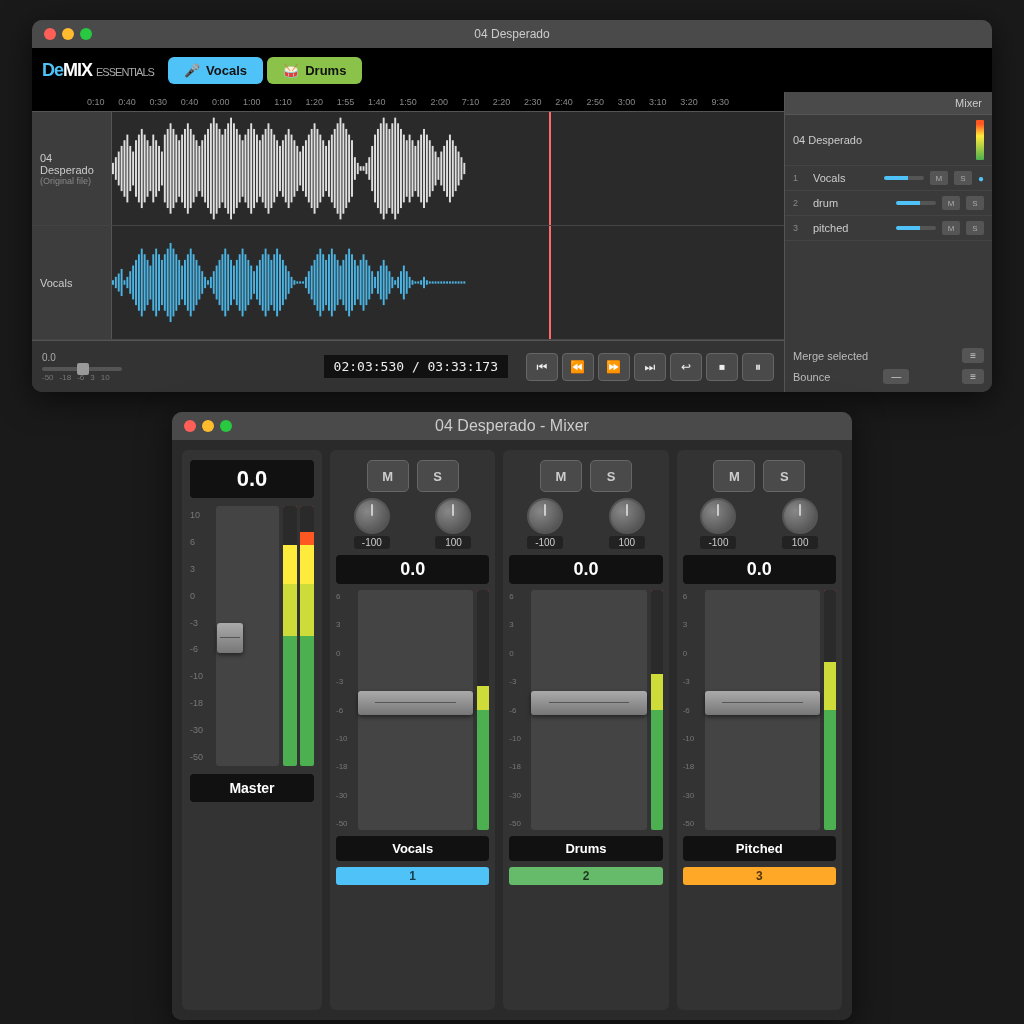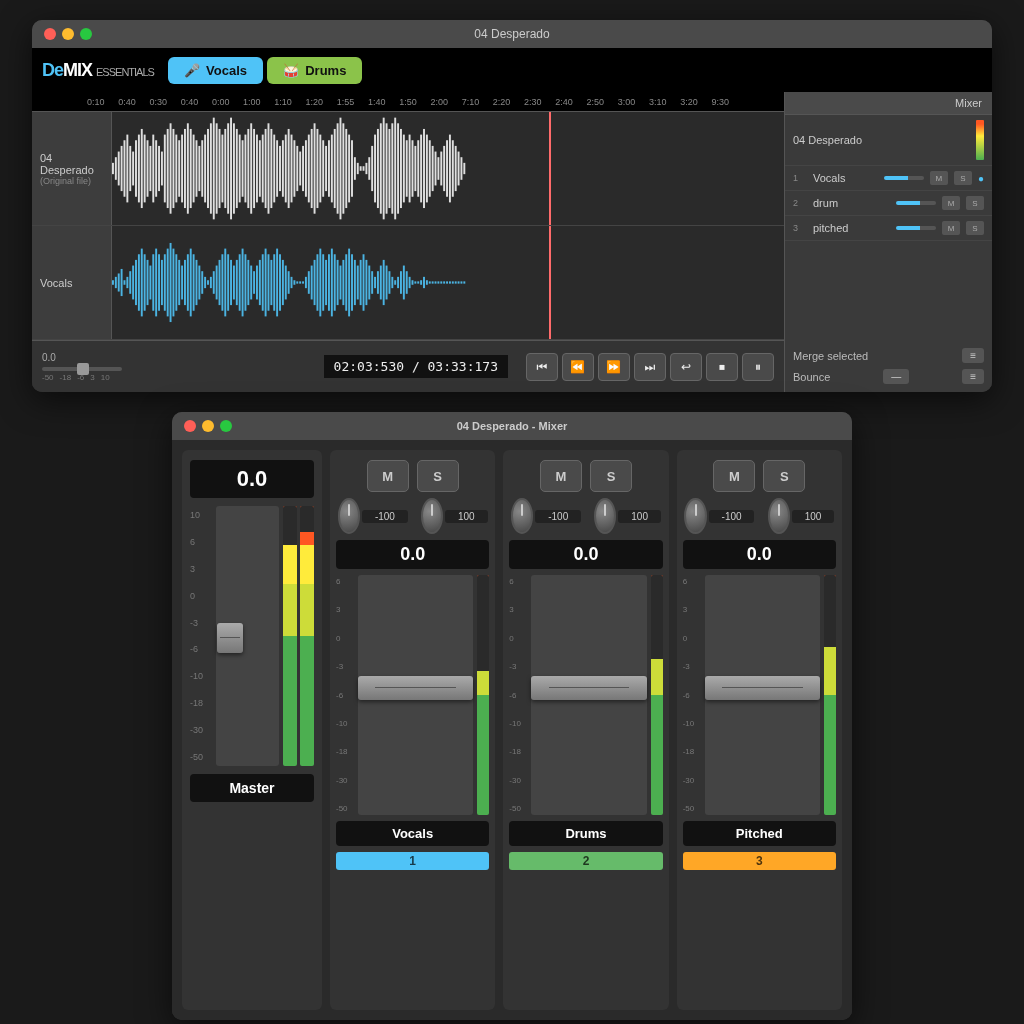--- a/index.html
+++ b/index.html
@@ -287,21 +287,21 @@
     .mixer-titlebar {
       background: #4a4a4a;
       height: 28px;
       display: flex;
       align-items: center;
       padding: 0 12px;
       position: relative;
     }
     .mixer-window-title {
       position: absolute; left: 50%; transform: translateX(-50%);
-      color: #ccc; font-size: 11px; font-weight: bold;
+      color: #ccc; font-size: 16px;
     }
     .mixer-body {
       background: #2a2a2a;
       display: flex;
       padding: 10px;
       gap: 8px;
       min-height: 580px;
     }
 
     
@@ -413,22 +413,22 @@
       cursor: pointer;
     }
     .knob-row {
       display: flex;
       gap: 10px;
       width: 100%;
       justify-content: space-around;
     }
     .knob-group {
       display: flex;
-      flex-direction: row;
-      align-items: center;
+      flex-direction: column;
+      align-items: flex-start;
       gap: 2px;
     }
     .knob {
       width: 36px; height: 36px;
       background: radial-gradient(circle at 35% 35%, #888, #444);
       border-radius: 50%;
       border: 2px solid #555;
       position: relative;
     }
     .knob::after {

